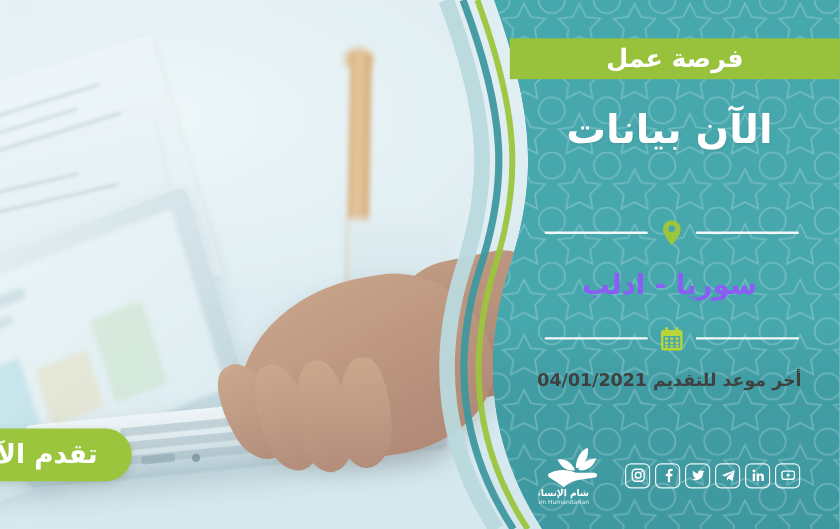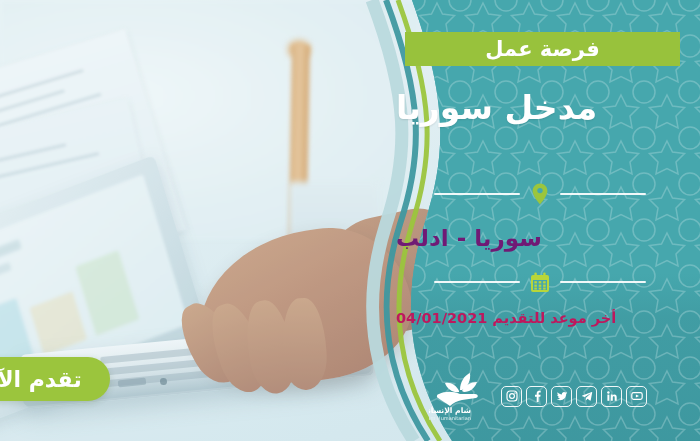--- a/index.html
+++ b/index.html
@@ -83,42 +83,42 @@
       clip-path:path("M412,0 C446,96 448,150 425,222 C400,300 408,372 452,441 L700,441 L700,0 Z");}
   
   .pattern{position:absolute;left:0;top:0;width:700px;height:441px;opacity:.30;
       -webkit-clip-path:path("M412,0 C446,96 448,150 425,222 C400,300 408,372 452,441 L700,441 L700,0 Z");
       clip-path:path("M412,0 C446,96 448,150 425,222 C400,300 408,372 452,441 L700,441 L700,0 Z");}
 
   
   .curve{position:absolute;left:0;top:0;width:700px;height:441px;pointer-events:none;}
 
   
-  .content{position:absolute;left:396px;top:0;width:284px;height:441px;
-      text-align:left;direction:rtl;}
+  .content{position:absolute;left:416px;top:0;width:284px;height:441px;
+      text-align:center;direction:rtl;}
 
   .ribbon{position:absolute;left:9px;top:32px;width:275px;height:34px;
       background:#98c23c;display:flex;align-items:center;justify-content:center;}
   .ribbon span{color:#ffffff;font-size:21px;font-weight:700;letter-spacing:.5px;}
 
   .jobtitle{position:absolute;left:0;top:88px;width:284px;
       color:#ffffff;font-size:33px;font-weight:800;letter-spacing:.5px;
       text-shadow:0 1px 2px rgba(0,0,0,.10);}
 
   .divrow{position:absolute;left:38px;width:212px;height:26px;
       display:flex;align-items:center;justify-content:center;gap:9px;}
   .divrow .ln{flex:1;height:2px;background:rgba(255,255,255,.92);border-radius:1px;}
   .divrow .ic{width:22px;height:24px;flex:0 0 22px;display:flex;align-items:center;justify-content:center;}
   #loc-div{top:181px;}
   #date-div{top:269px;}
 
   .location{position:absolute;left:0;top:225px;width:284px;
-      color:#701a75;font-size:23px;font-weight:700;letter-spacing:.3px;}
+      color:#8b5cf6;font-size:23px;font-weight:700;letter-spacing:.3px;}
   .deadline{position:absolute;left:0;top:310px;width:284px;
-      color:#be185d;font-size:14.5px;font-weight:600;letter-spacing:.2px;}
+      color:#404040;font-size:14.5px;font-weight:600;letter-spacing:.2px;}
 
   
   .footer{position:absolute;left:0;top:366px;width:284px;height:60px;
       display:flex;align-items:center;justify-content:center;gap:8px;direction:ltr;}
   .logo{width:64px;height:52px;flex:0 0 64px;}
   .fcol{display:flex;flex-direction:column;align-items:flex-start;gap:3px;}
   .socials{display:flex;gap:4px;}
   .sicon{width:19px;height:19px;border:1.4px solid rgba(255,255,255,.92);border-radius:5px;
       display:flex;align-items:center;justify-content:center;}
   .handle{color:#ffffff;font-size:16.5px;font-weight:700;letter-spacing:.2px;
@@ -214,21 +214,21 @@
       <path d="M398,0 C433,96 435,152 412,224 C389,300 396,374 440,441" fill="none" stroke="#9bc53d" stroke-width="5" opacity=".95"></path>
     </svg>
   </div>
 
   <div class="content">
 
     <div class="ribbon">
       <span>فرصة عمل</span>
     </div>
 
-    <div class="jobtitle">مدخل سوريا</div>
+    <div class="jobtitle">الآن بيانات</div>
 
     <div class="divrow" id="loc-div">
       <div class="ln"></div>
       <div class="ic">
         <svg width="16" height="22" viewBox="0 0 16 22" aria-hidden="true">
           <path d="M8 0.6 C3.9 0.6 0.6 3.9 0.6 8 C0.6 13.2 8 21.4 8 21.4 C8 21.4 15.4 13.2 15.4 8 C15.4 3.9 12.1 0.6 8 0.6 Z" fill="#9bc53d"></path>
           <circle cx="8" cy="7.6" r="2.7" fill="#46a7ad"></circle>
         </svg>
       </div>
       <div class="ln"></div>

